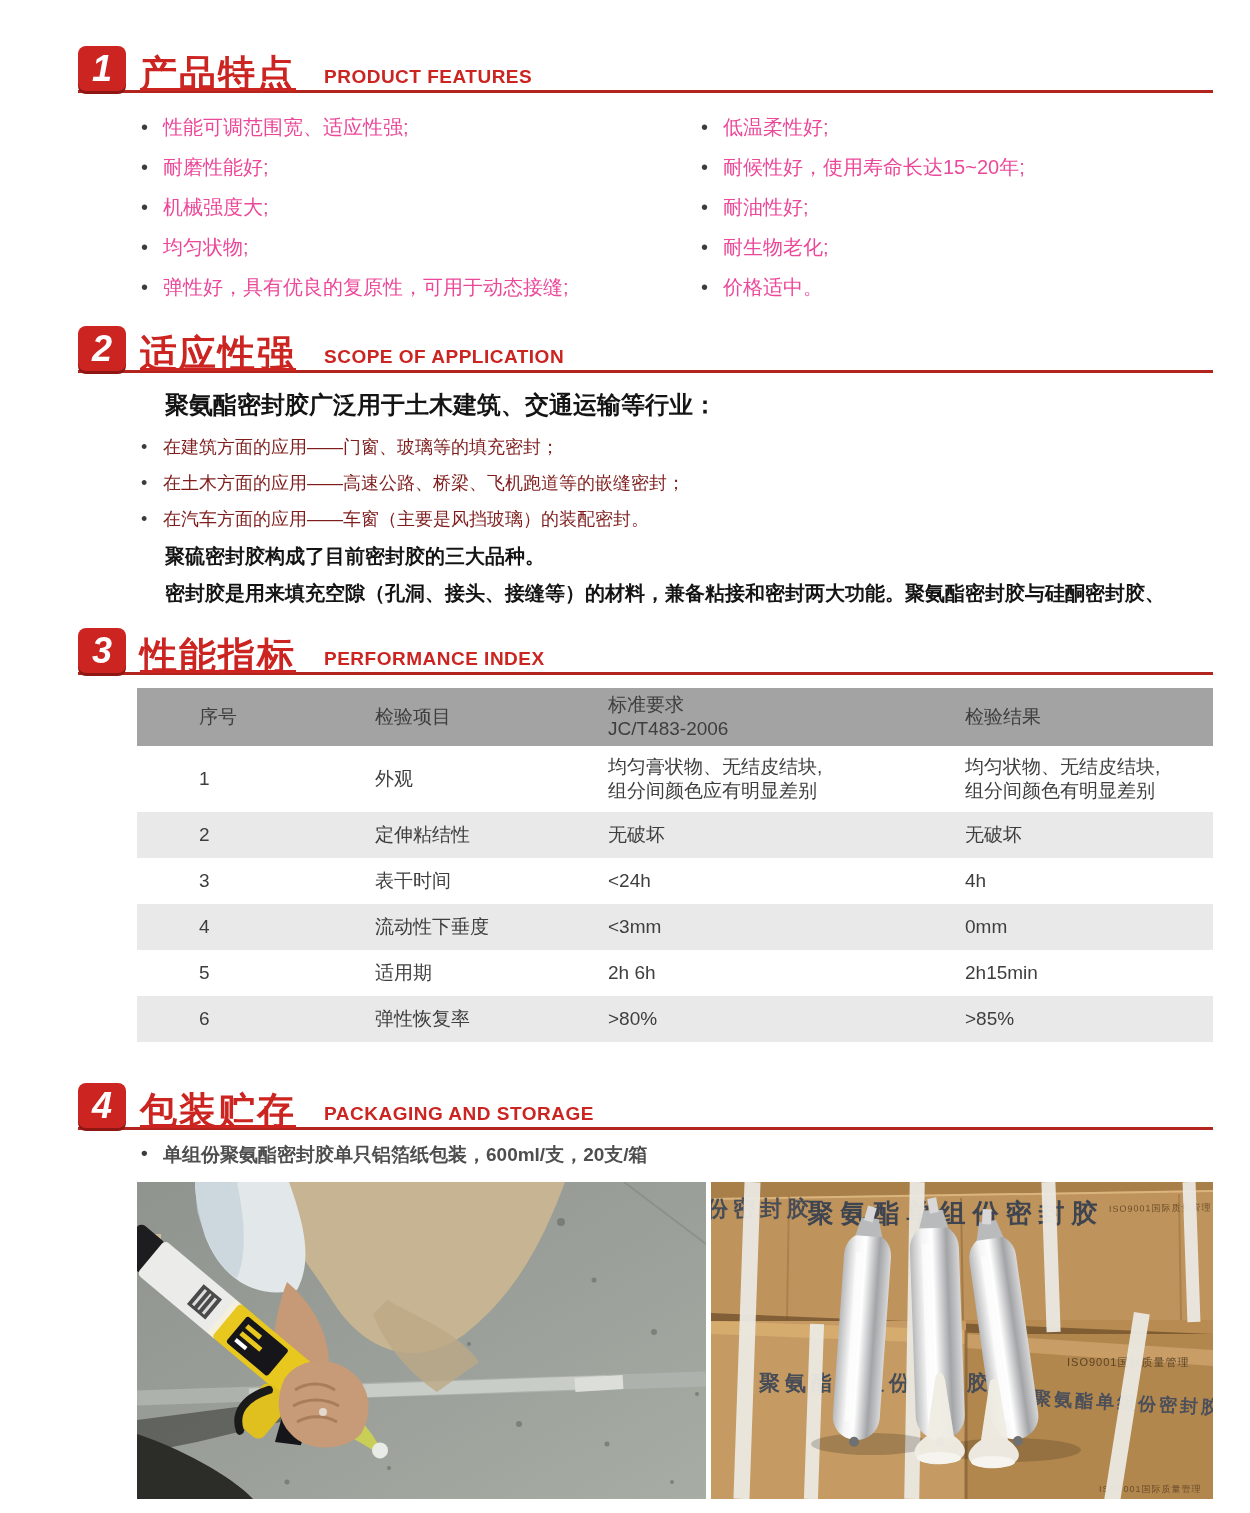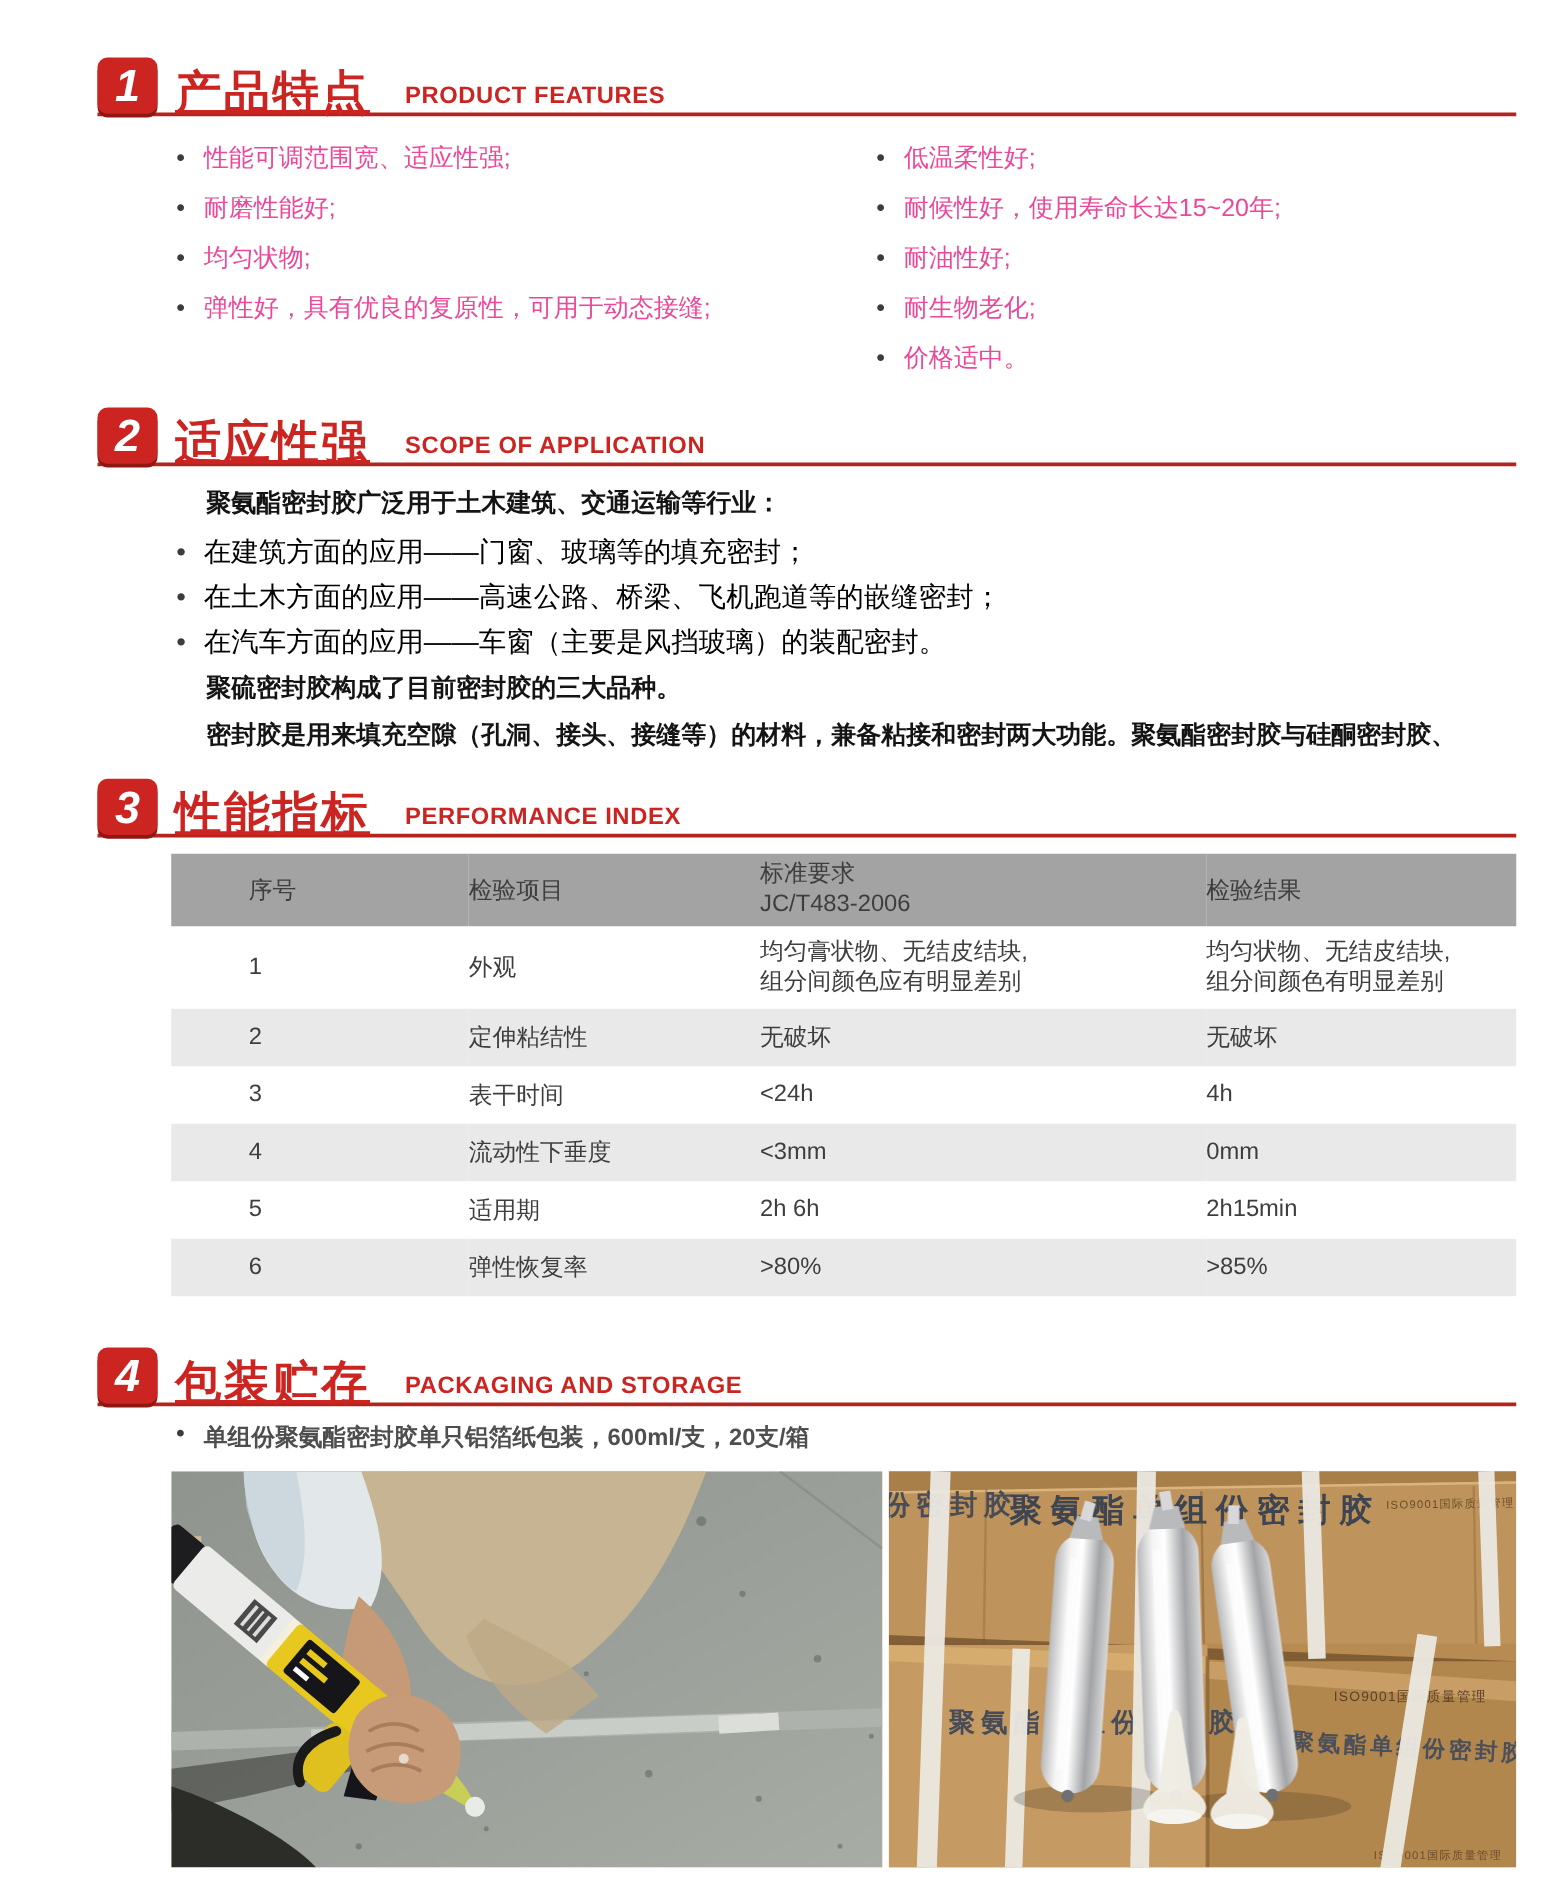--- a/index.html
+++ b/index.html
@@ -26,22 +26,22 @@
 
   
   .sec-features .cols { display:flex; margin:14px 37px 0 137px; }
   .sec-features ul { width:50%; font-size:20px; }
   .sec-features li { line-height:40px; }
   .sec-features .col-right { padding-left:22px; }
 
   
   .sec-scope { margin-top:18px; }
   .sec-scope .body { margin:16px 37px 0 137px; }
-  .scope-intro { font-size:20px; font-weight:bold; color:#141414; margin-left:28px; margin-bottom:8px; }
-  .sec-scope ul.blist li { font-size:22px; line-height:36px; color:#000000; }
+  .scope-intro { font-size:24px; font-weight:bold; color:#141414; margin-left:28px; margin-bottom:8px; }
+  .sec-scope ul.blist li { font-size:18px; line-height:36px; color:#7f1d1d; }
   .scope-outro { font-size:20px; font-weight:bold; color:#141414; margin-left:28px; line-height:35px; margin-top:2px; }
 
   
   .sec-perf { margin-top:16px; }
   table.perf { width:1076px; margin:13px 0 0 137px; border-collapse:collapse;
                table-layout:fixed; font-size:19px; color:#3e3e3e; }
   table.perf td { vertical-align:middle; }
   td.c1 { padding-left:62px; }
   table.perf thead tr { background:#a3a3a3; height:58px; }
   table.perf tbody tr { height:46px; }
@@ -70,20 +70,21 @@
       <div class="badge">
         <span>1</span>
       </div>
       <h2 class="sec-title">产品特点</h2>
       <span class="sec-sub">PRODUCT FEATURES</span>
     </header>
     <div class="cols">
       <ul class="blist col-left">
         <li>性能可调范围宽、适应性强;</li>
         <li>耐磨性能好;</li>
+        <li>机械强度大;</li>
         <li>均匀状物;</li>
         <li>弹性好，具有优良的复原性，可用于动态接缝;</li>
       </ul>
       <ul class="blist col-right">
         <li>低温柔性好;</li>
         <li>耐候性好，使用寿命长达15~20年;</li>
         <li>耐油性好;</li>
         <li>耐生物老化;</li>
         <li>价格适中。</li>
       </ul>

